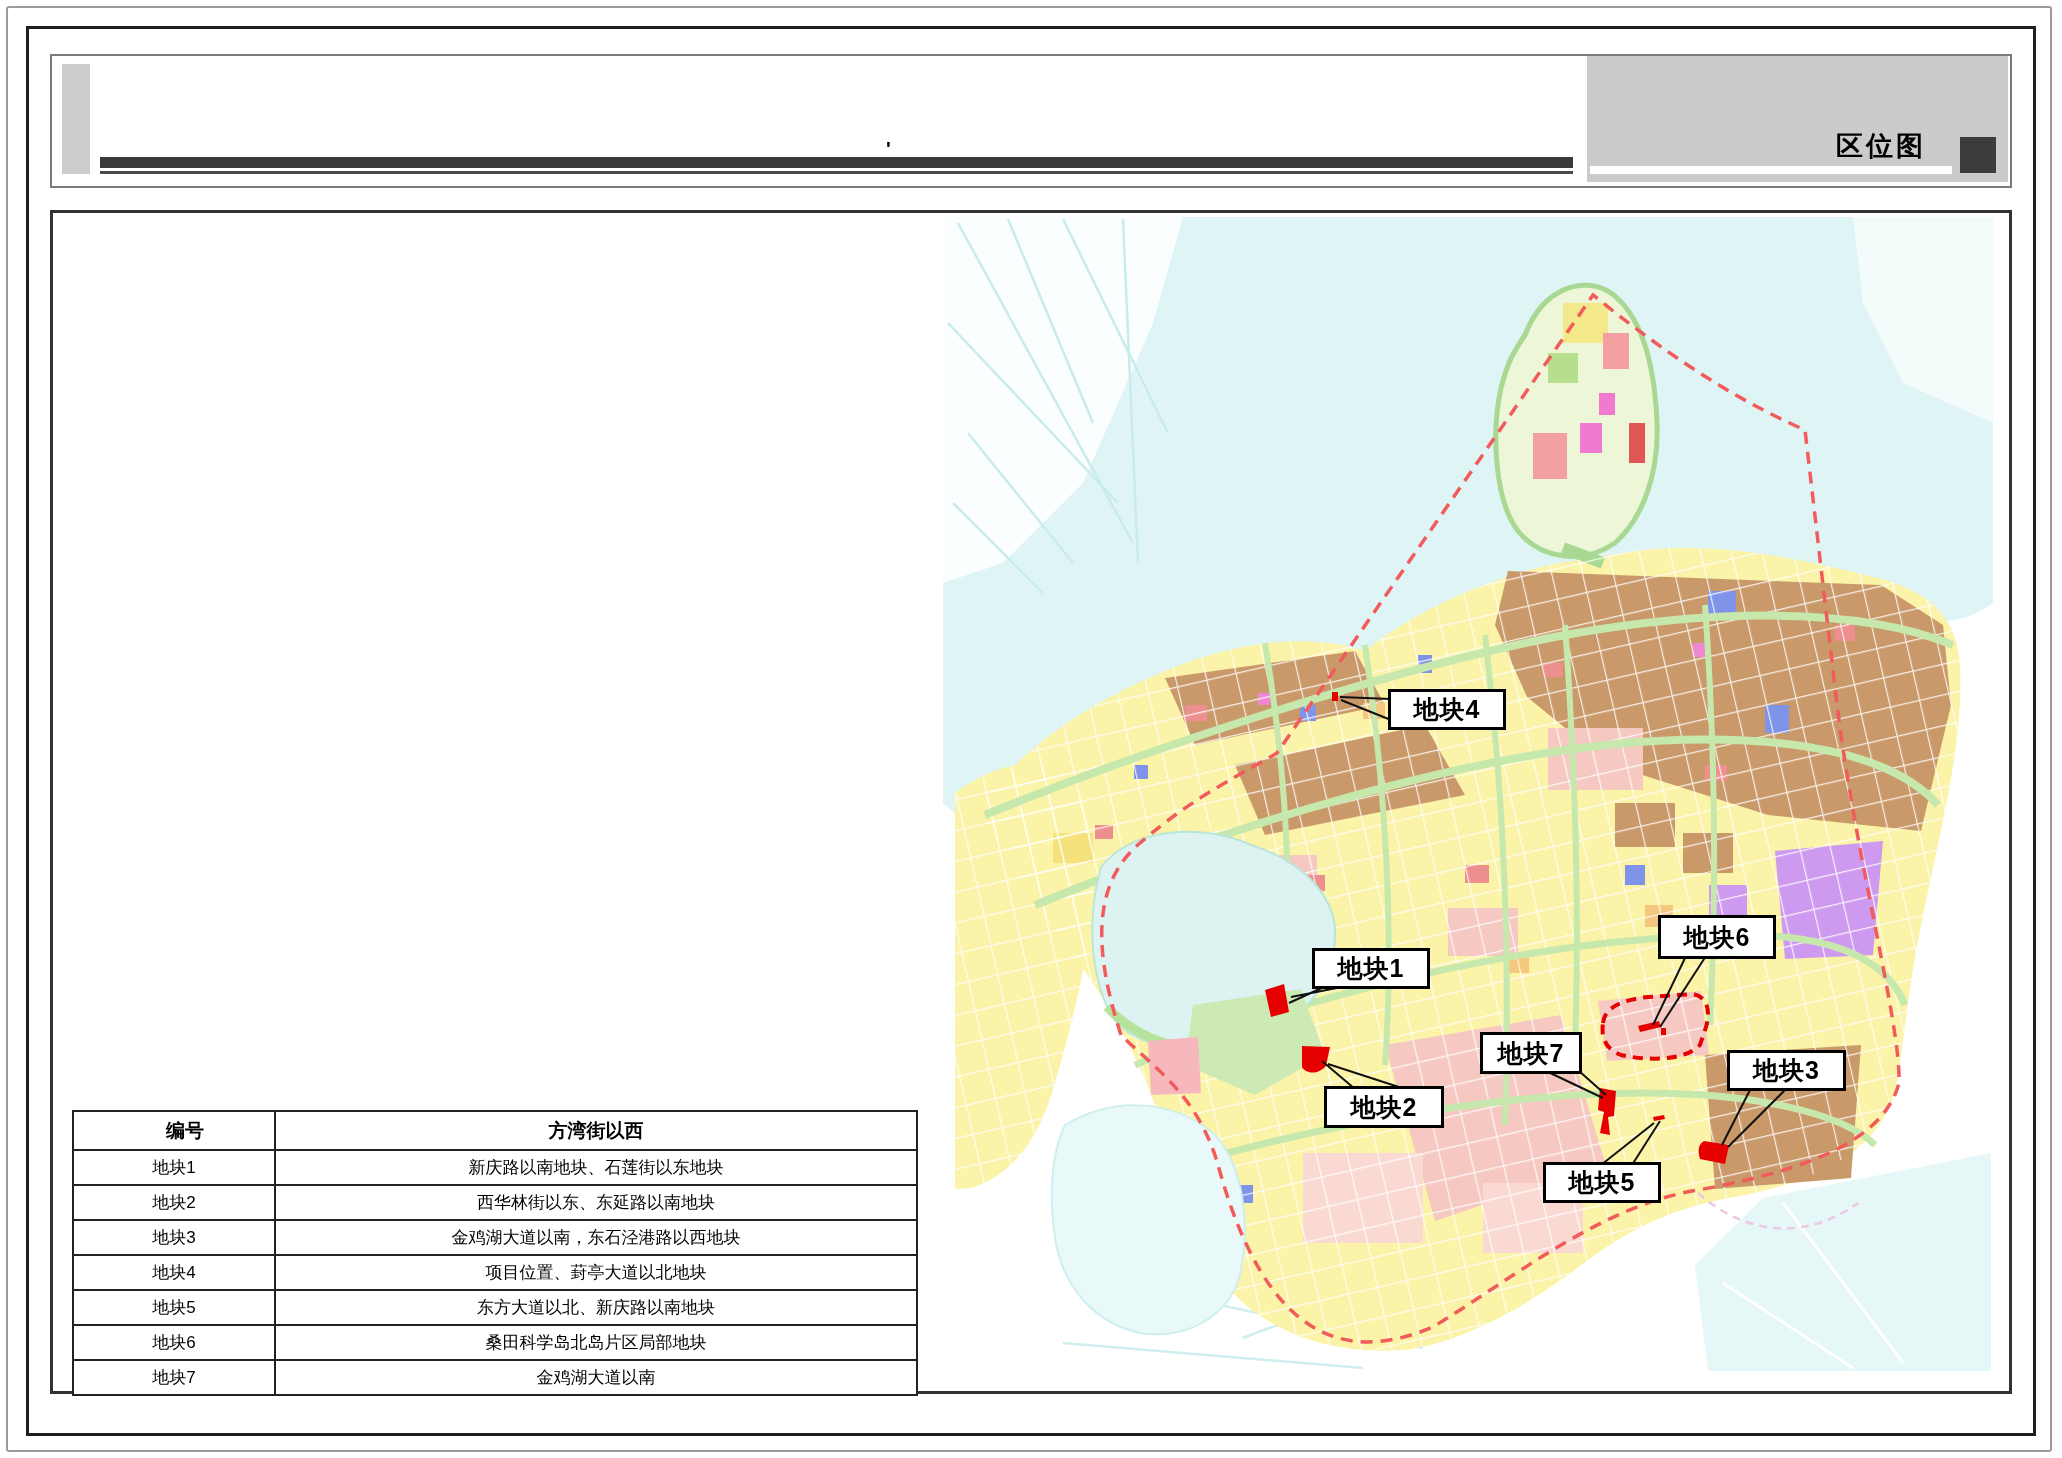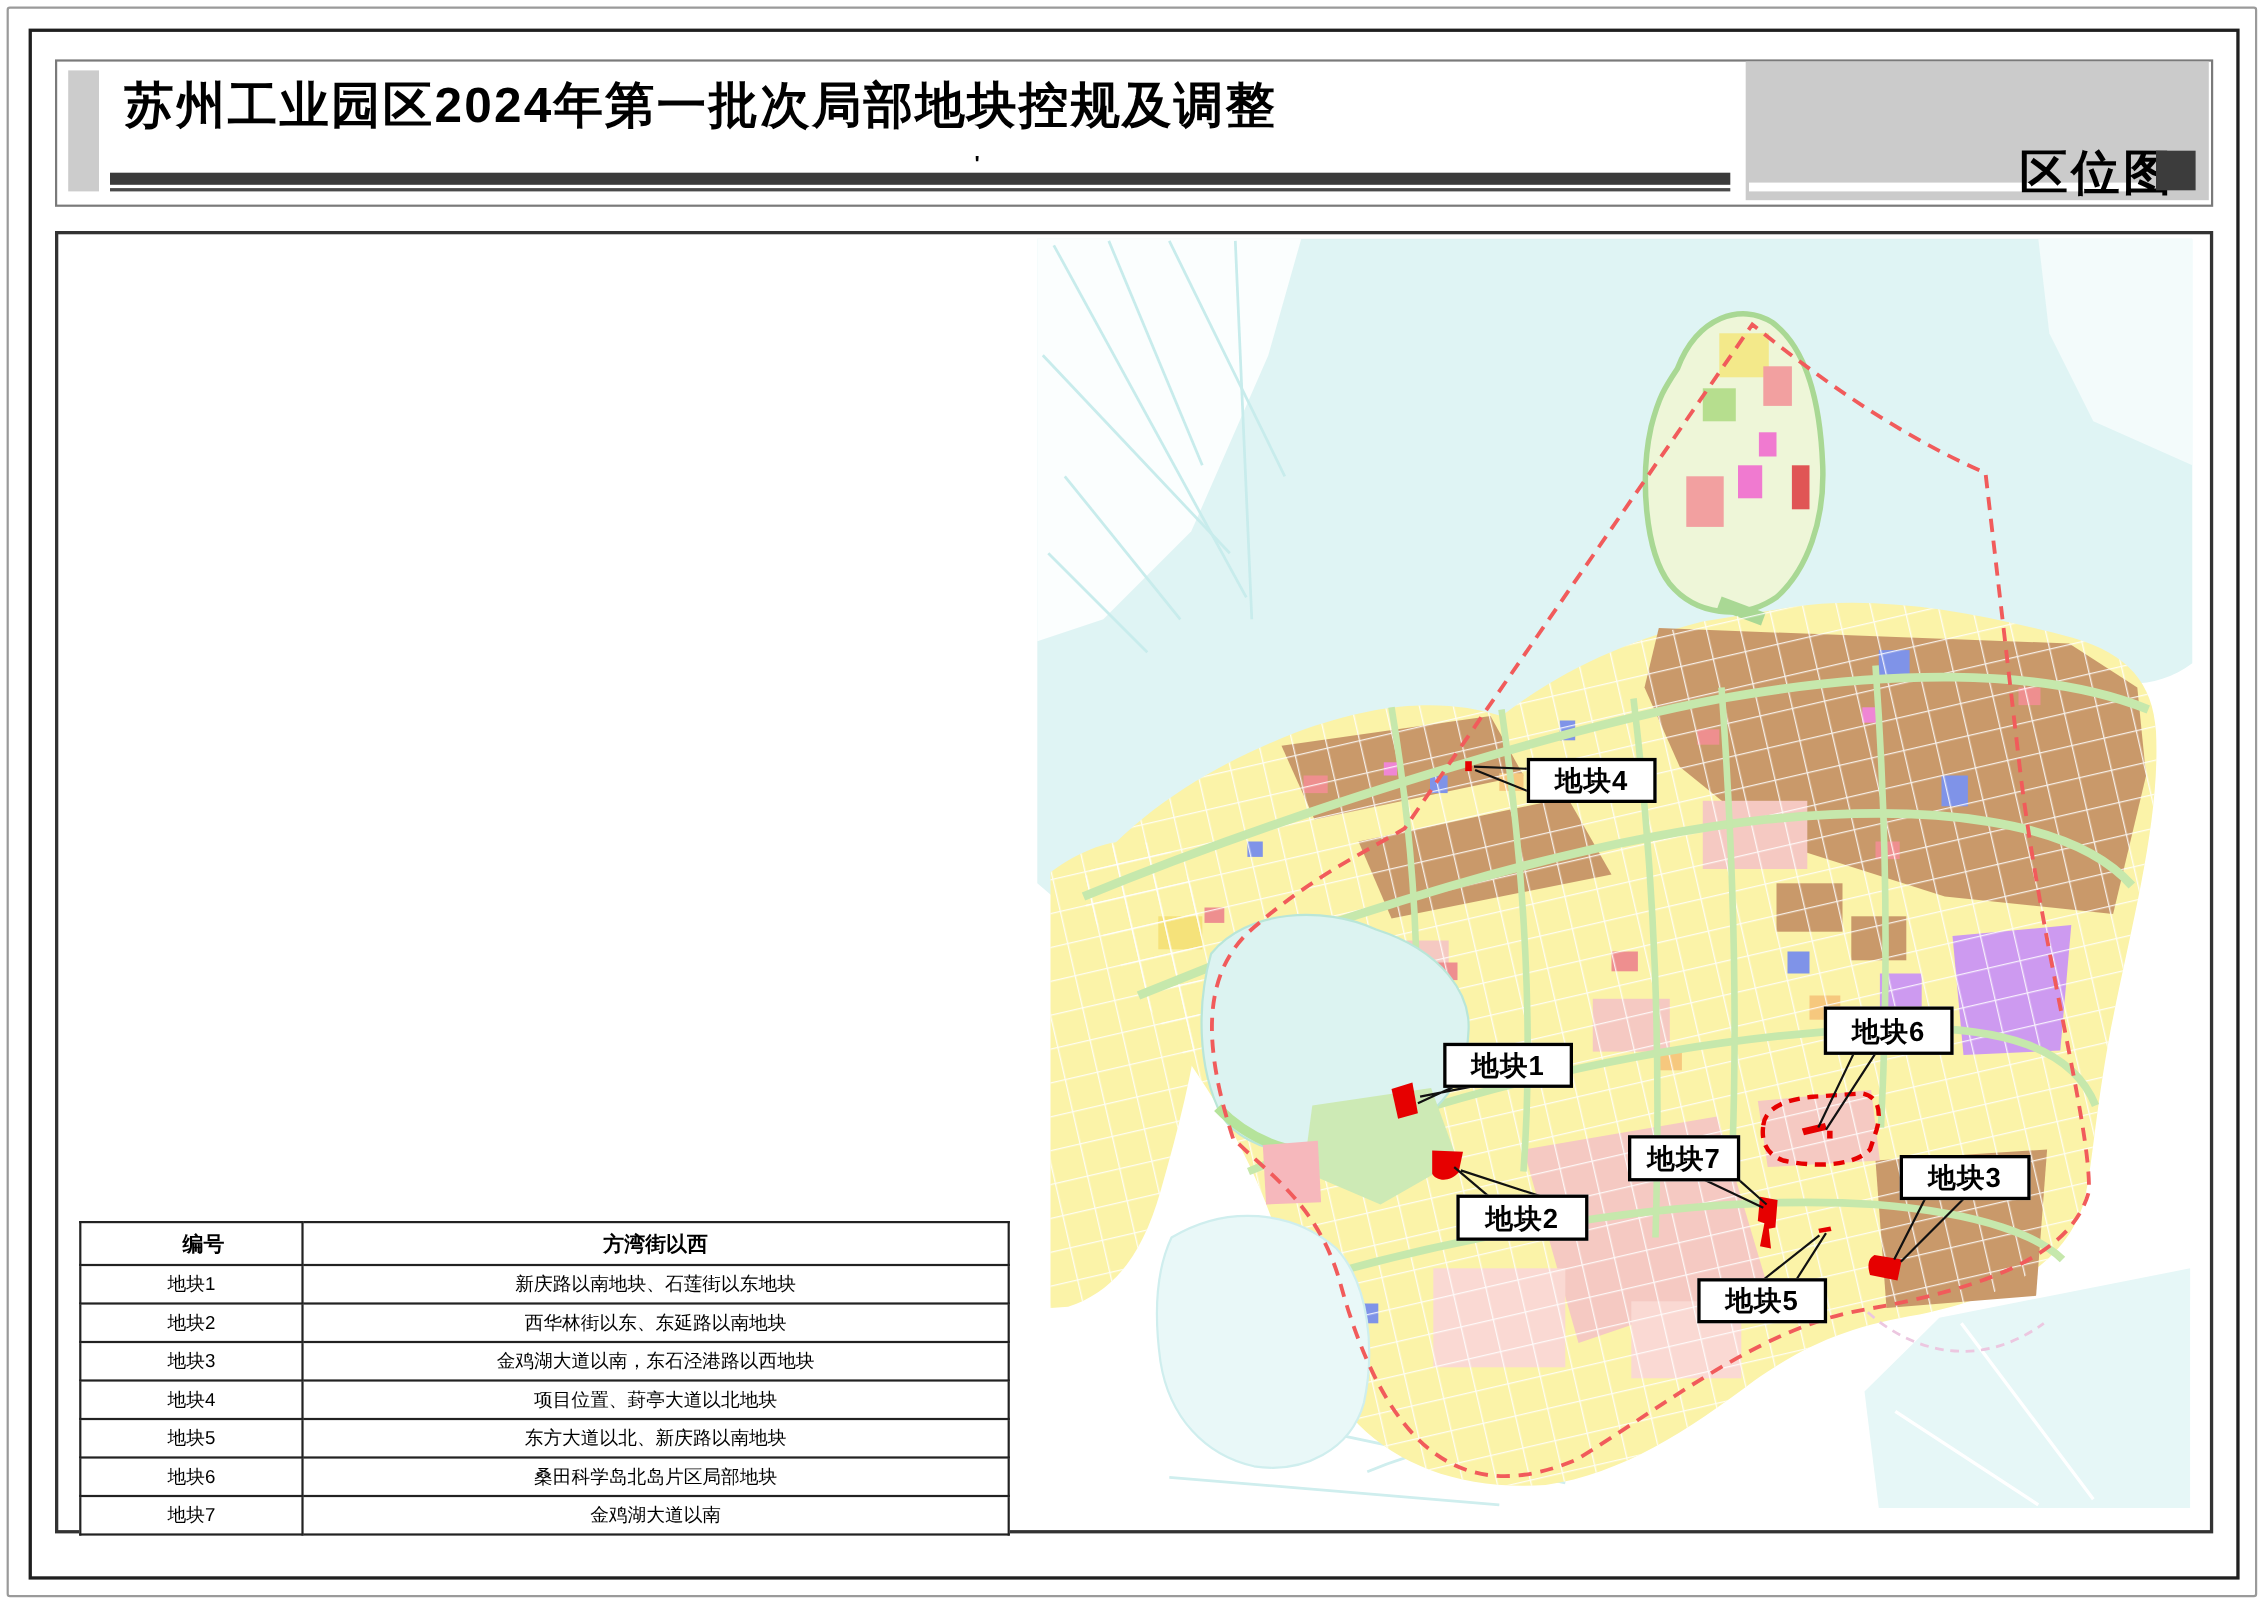--- a/index.html
+++ b/index.html
@@ -14,21 +14,21 @@
   .header-box{position:absolute;left:50px;top:54px;width:1958px;height:130px;
         border:2px solid #7a7a7a;background:#fff;}
   .header-sidebar{position:absolute;left:62px;top:64px;width:28px;height:110px;background:#cccccc;}
   .page-title{position:absolute;left:113px;top:66px;font-size:45px;font-weight:bold;
         letter-spacing:2px;white-space:nowrap;}
   .title-bar-thick{position:absolute;left:100px;top:157px;width:1473px;height:11px;background:#3a3a3a;}
   .title-bar-thin{position:absolute;left:100px;top:171px;width:1473px;height:3px;background:#4a4a4a;}
   .title-tick{position:absolute;left:886px;top:138px;font-size:20px;font-weight:bold;}
   .corner-gray-box{position:absolute;left:1587px;top:56px;width:421px;height:126px;background:#cbcbcb;}
   .corner-white-strip{position:absolute;left:1590px;top:166px;width:362px;height:8px;background:#ffffff;}
-  .corner-label{position:absolute;left:1836px;top:128px;font-size:44px;font-weight:bold;
+  .corner-label{position:absolute;left:1836px;top:128px;font-size:27px;font-weight:bold;
         letter-spacing:3px;white-space:nowrap;}
   .corner-square{position:absolute;left:1960px;top:137px;width:36px;height:36px;background:#3c3c3c;}
   
   .content-frame{position:absolute;left:50px;top:210px;width:1956px;height:1178px;
         border:3px solid #333;background:#fff;}
   .map-svg{position:absolute;left:0;top:0;}
   
   .callout{position:absolute;background:#fff;border:3px solid #000;
         display:flex;align-items:center;justify-content:center;
         font-size:25px;font-weight:bold;letter-spacing:1px;white-space:nowrap;z-index:5;}
@@ -44,21 +44,20 @@
 </head>
 <body>
 
 <div class="page">
 
   <div class="outer-frame"></div>
   <div class="inner-frame"></div>
 
   <div class="header-box"></div>
   <div class="header-sidebar"></div>
-  <div class="page-title">苏州工业园区2024年第一批次局部地块控规及调整</div>
   <div class="title-bar-thick"></div>
   <div class="title-bar-thin"></div>
   <div class="title-tick">'</div>
   <div class="corner-gray-box"></div>
   <div class="corner-white-strip"></div>
   <div class="corner-label">区位图</div>
   <div class="corner-square"></div>
 
   <div class="content-frame">
     <svg class="map-svg" width="1956" height="1178" viewBox="50 210 1956 1178" preserveAspectRatio="none">

